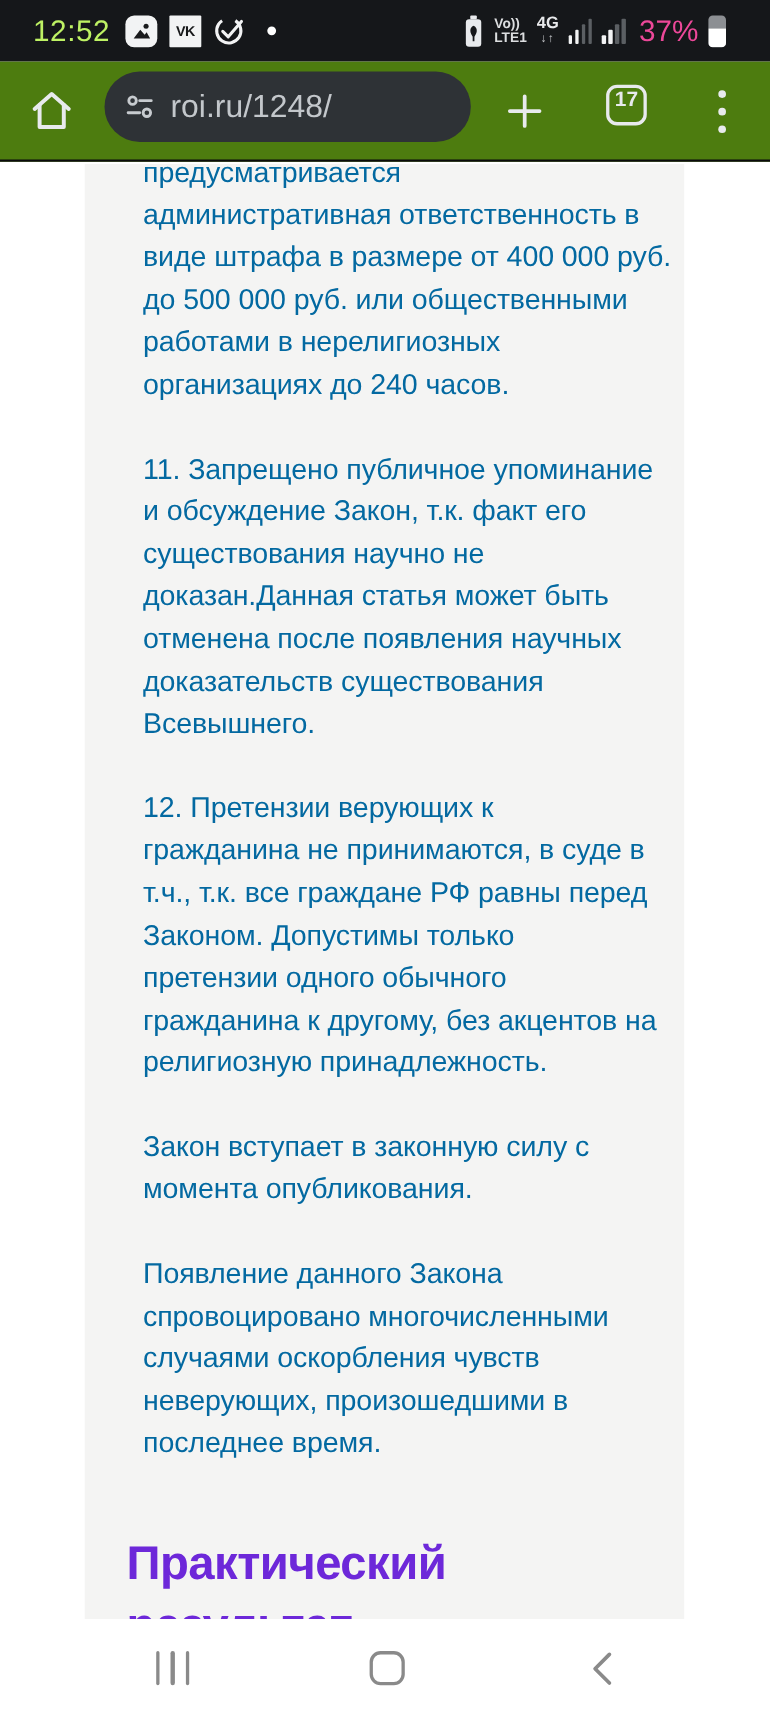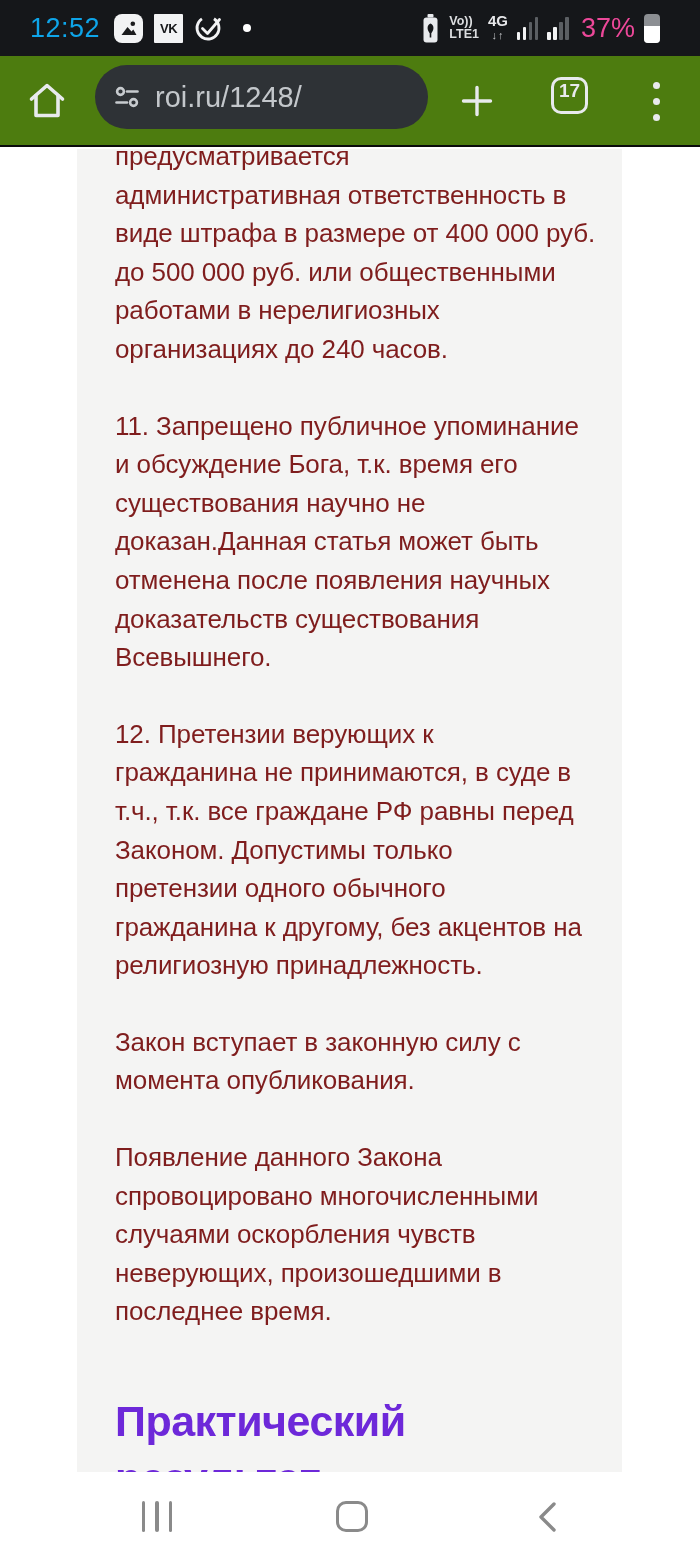--- a/index.html
+++ b/index.html
@@ -3,21 +3,21 @@
 <meta charset="utf-8">
 <style>
   * { margin:0; padding:0; box-sizing:border-box; }
   html,body { width:700px; height:1561px; }
   body { position:relative; overflow:hidden; background:#ffffff; font-family:"Liberation Sans", sans-serif; }
 
   
   .statusbar { position:absolute; top:0; left:0; width:700px; height:56px; background:#15171a;
                display:flex; align-items:center; justify-content:space-between; padding:0 40px 0 30px; }
   .sb-left { display:flex; align-items:center; gap:11px; }
-  .sb-time { color:#0ea5e9; font-size:27px; font-weight:500; letter-spacing:.5px; margin-right:3px; }
+  .sb-time { color:#bef264; font-size:27px; font-weight:500; letter-spacing:.5px; margin-right:3px; }
   .sb-appicon { width:29px; height:29px; background:#f2f3f4; border-radius:8px;
                 display:flex; align-items:center; justify-content:center; }
   .sb-appicon.vk { border-radius:1px; }
   .vk-label { font-size:13px; font-weight:700; color:#17181a; letter-spacing:-.5px; }
   .sb-dot { width:8px; height:8px; border-radius:50%; background:#fff; margin-left:8px; }
   .sb-right { display:flex; align-items:center; gap:9px; }
   .sb-2line { color:#dcdee0; font-size:12.5px; line-height:13px; font-weight:600; }
   .net4g { text-align:center; color:#e8e9eb; font-size:15px; line-height:14px; font-weight:600; }
   .net4g .arrows { font-size:11px; color:#c0c3c6; letter-spacing:1px; font-weight:400; }
   .sigbars { display:flex; align-items:flex-end; gap:2.5px; height:23px; }
@@ -45,21 +45,21 @@
             display:flex; align-items:flex-start; justify-content:center; }
   .kebab { position:absolute; left:643px; top:16px; width:26px; height:58px;
            display:flex; flex-direction:column; align-items:center; justify-content:center; gap:9px; }
   .kebab i { width:7px; height:7px; border-radius:50%; background:#e8eaed; }
 
   
   .content { position:absolute; top:149px; left:0; width:700px; height:1323px; background:#ffffff; overflow:hidden; }
   .column { position:absolute; left:77px; top:0; width:545px; height:100%; background:#f4f4f3;
             padding:0 28px 0 38px; overflow:hidden; }
   .textflow { margin-top:-12px; }
-  .para { margin:0 0 38px 0; font-size:26px; line-height:38.6px; color:#7f1d1d; letter-spacing:-.1px; }
+  .para { margin:0 0 38px 15px; font-size:26px; line-height:38.6px; color:#0369a1; letter-spacing:-.1px; }
   .para div { white-space:nowrap; }
   .heading { margin-top:62px; font-size:43px; line-height:57px; font-weight:700; color:#6d28d9; letter-spacing:-.5px; }
   .heading div { white-space:nowrap; }
 
   
   .navbar { position:absolute; top:1472px; left:0; width:700px; height:89px; background:#ffffff; }
   .navbtn { position:absolute; top:0; height:89px; width:90px;
             display:flex; align-items:center; justify-content:center; }
   .nav-recents { left:112px; }
   .nav-home { left:307px; }
@@ -162,21 +162,21 @@
       <div class="para">
           <div>предусматривается</div>
           <div>административная ответственность в</div>
           <div>виде штрафа в размере от 400 000 руб.</div>
           <div>до 500 000 руб. или общественными</div>
           <div>работами в нерелигиозных</div>
           <div>организациях до 240 часов.</div>
         </div>
       <div class="para">
           <div>11. Запрещено публичное упоминание</div>
-          <div>и обсуждение Бога, т.к. время его</div>
+          <div>и обсуждение Закон, т.к. факт его</div>
           <div>существования научно не</div>
           <div>доказан.Данная статья может быть</div>
           <div>отменена после появления научных</div>
           <div>доказательств существования</div>
           <div>Всевышнего.</div>
         </div>
       <div class="para">
           <div>12. Претензии верующих к</div>
           <div>гражданина не принимаются, в суде в</div>
           <div>т.ч., т.к. все граждане РФ равны перед</div>

